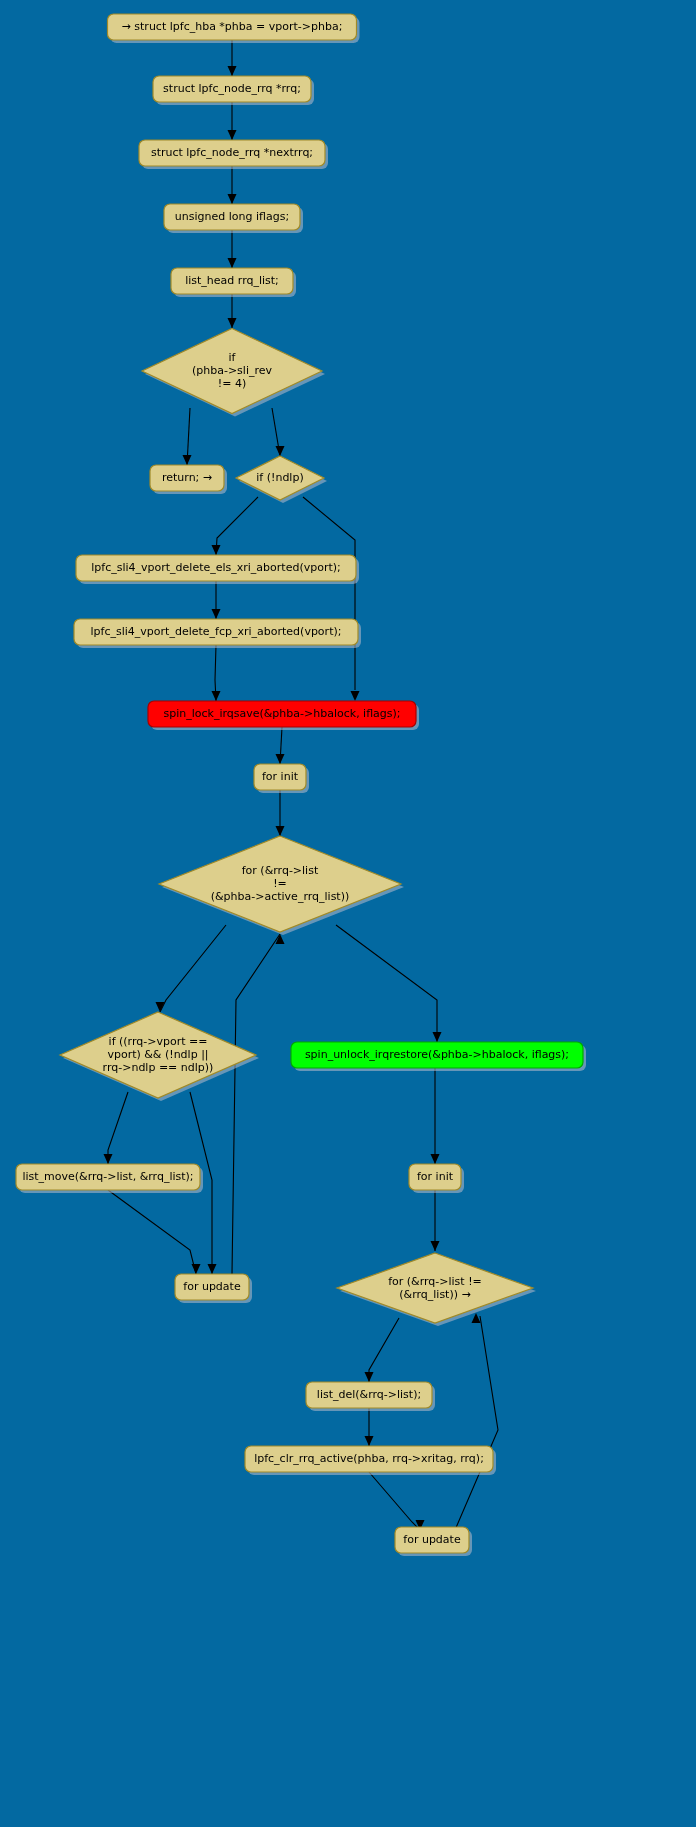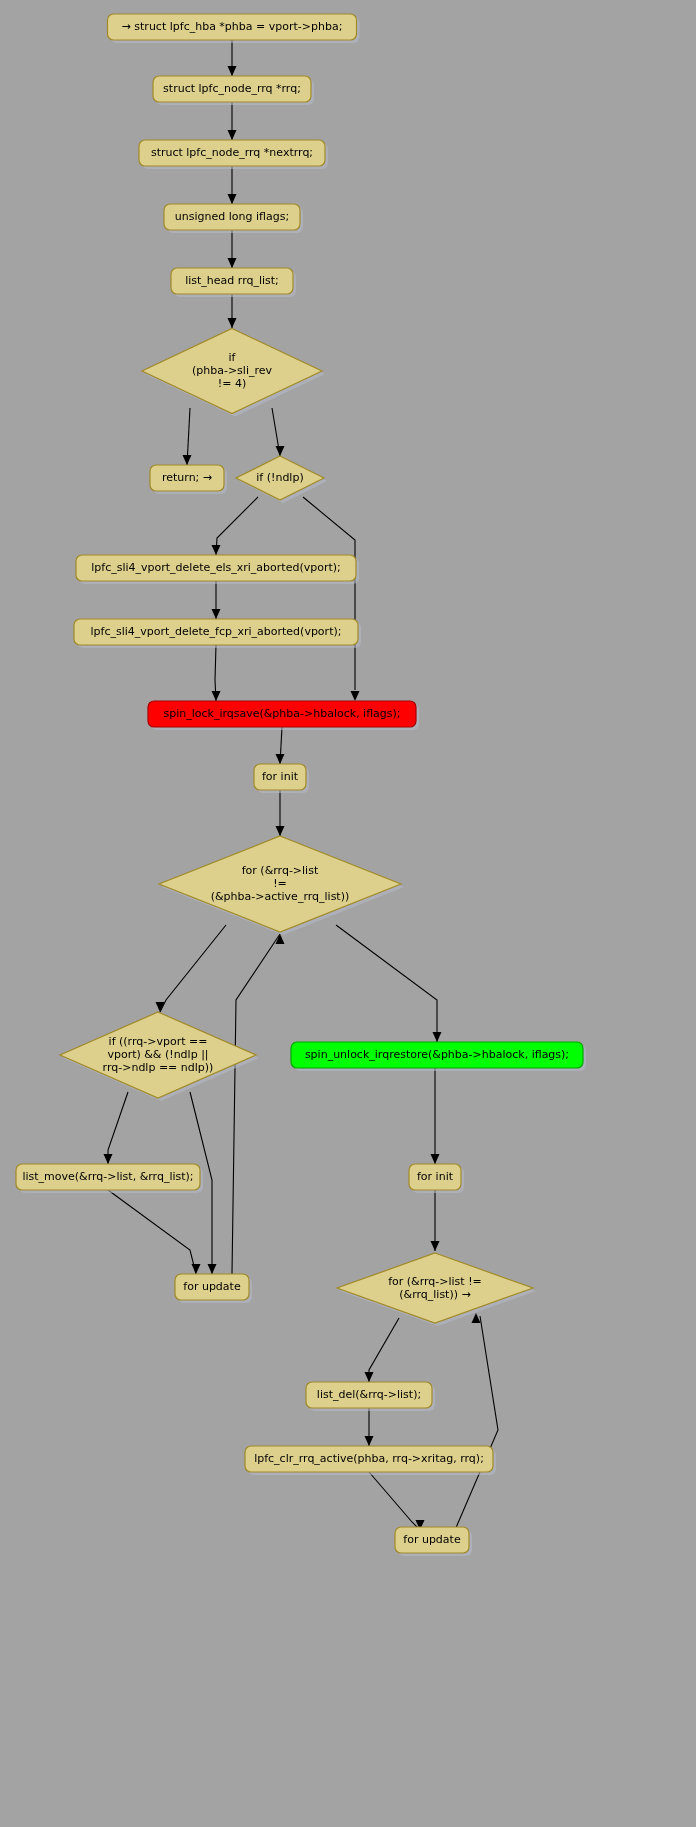--- a/index.html
+++ b/index.html
@@ -10,21 +10,21 @@
   body {
     width: 696px;
     height: 1827px;
     font-family: "DejaVu Sans", sans-serif;
     overflow: hidden;
   }
   #flowchart-root {
     position: relative;
     width: 696px;
     height: 1827px;
-    background: #a3a3a3;
+    background: #0369a1;
   }
   svg.chart-canvas {
     display: block;
     width: 696px;
     height: 1827px;
   }
   .node-text {
     font-family: "DejaVu Sans", sans-serif;
     font-size: 11px;
     fill: #000000;

